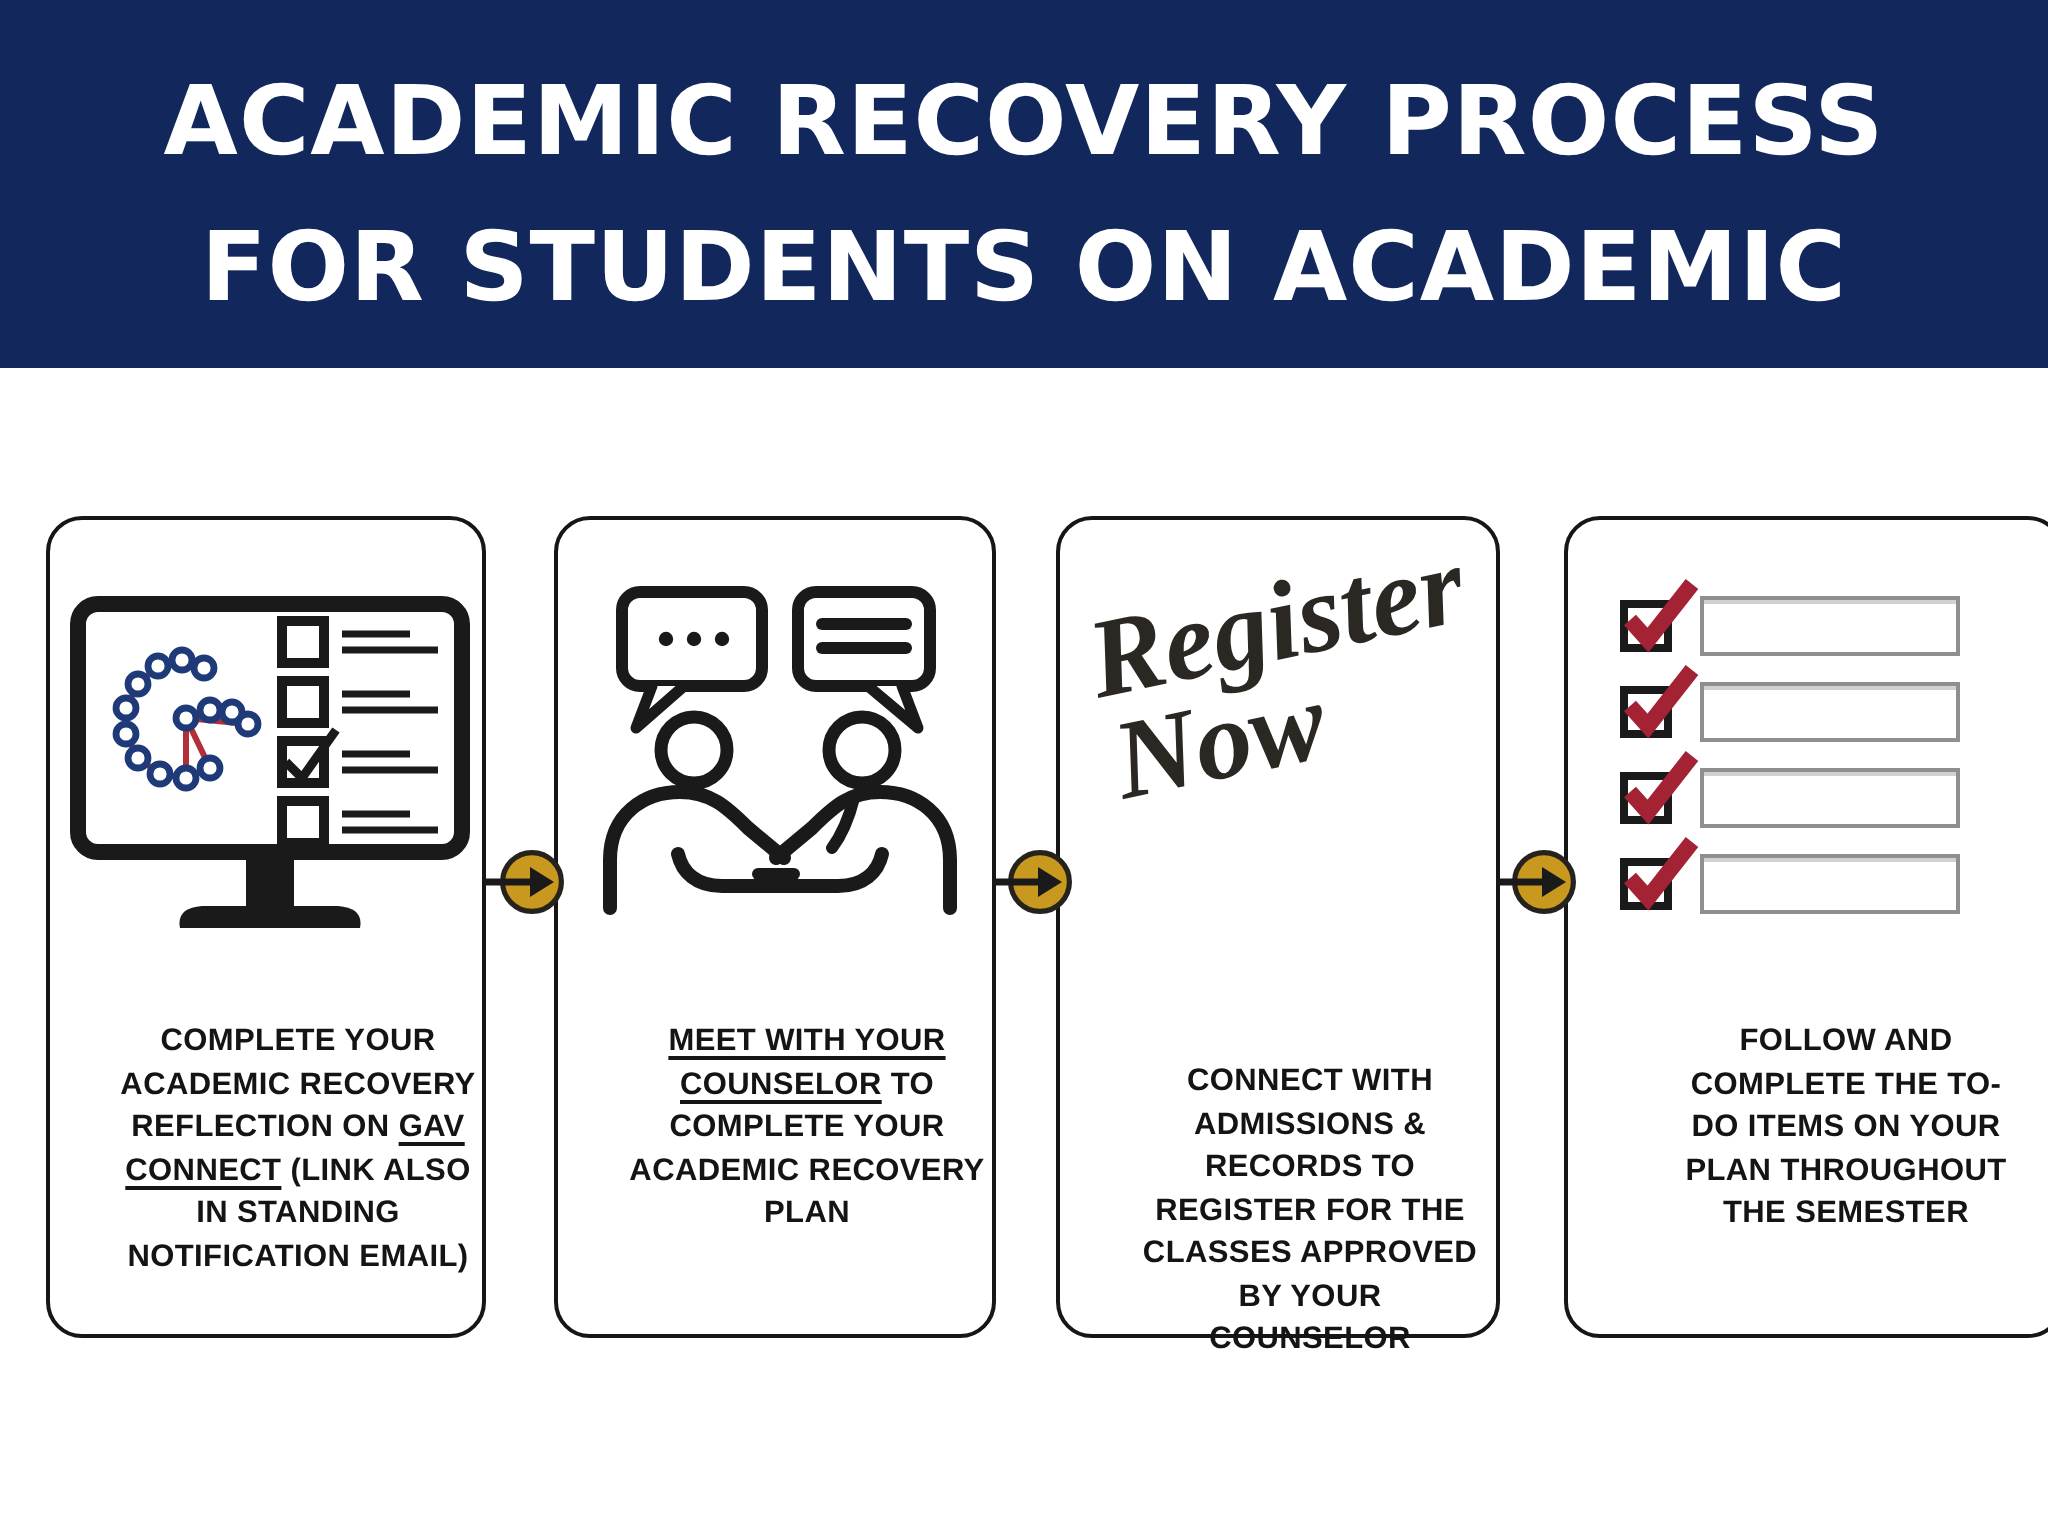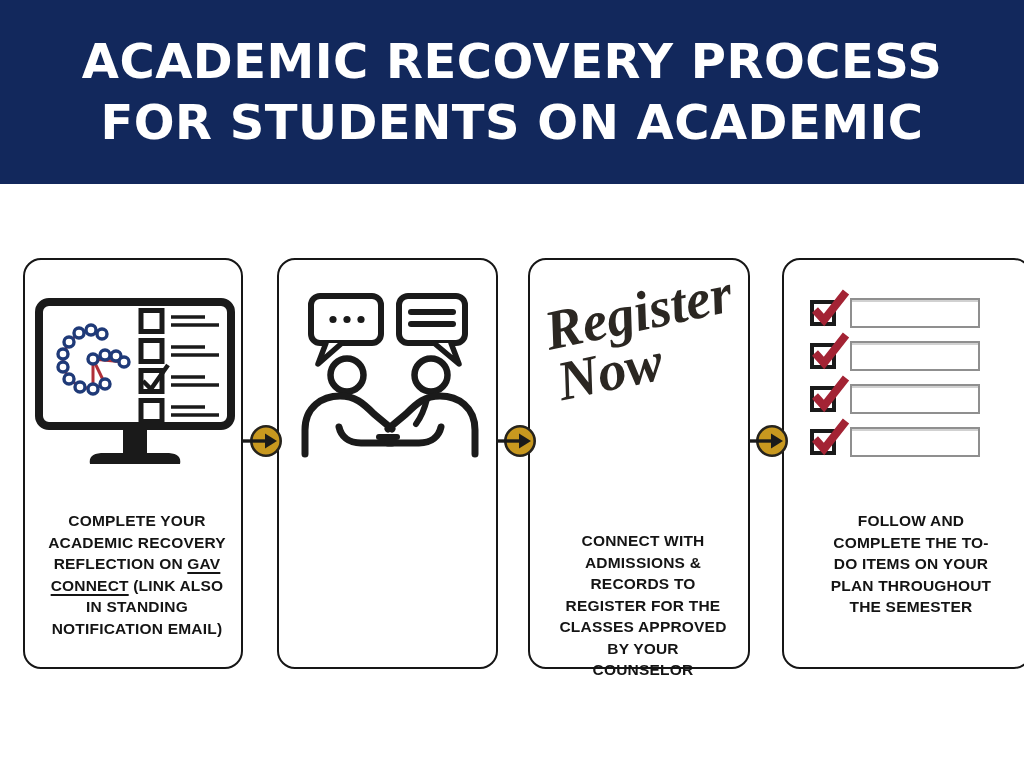--- a/index.html
+++ b/index.html
@@ -10,32 +10,33 @@
   
   .banner{
     position:absolute;left:0;top:0;width:1024px;height:184px;
     background:var(--header_bg,#12285c);
     display:flex;flex-direction:column;justify-content:center;align-items:center;
   }
   .banner .t{
     color:#fff;font-family:"DejaVu Sans","Liberation Sans",sans-serif;
     font-weight:bold;font-size:48px;line-height:61px;letter-spacing:.5px;
     white-space:nowrap;
+    margin-top:12px;
   }
   
   .card{
     position:absolute;top:258px;height:411px;background:#fff;
     border:2px solid #161616;border-radius:18px;box-sizing:border-box;
   }
   #card1{left:23px;width:220px;}
   #card2{left:277px;width:221px;}
   #card3{left:528px;width:222px;}
   #card4{left:782px;width:250px;}
   .step-text{
-    position:absolute;left:4px;top:250px;width:100%;margin:0;
+    position:absolute;left:16px;top:250px;width:100%;margin:0;
     text-align:center;color:#141414;
     font-weight:bold;font-size:15.5px;line-height:21.5px;letter-spacing:.2px;
   }
   .step-text .inner{display:inline-block;}
   #card1 .inner{max-width:188px;}
   #card2 .inner{max-width:180px;}
   #card3 .inner{max-width:176px;margin-top:20px;}
   #card4 .inner{max-width:178px;}
   .step-text span.u{text-decoration:underline;text-decoration-thickness:2px;text-underline-offset:3px;}
   
@@ -159,20 +160,21 @@
       <g class="stroke-ink" stroke-width="7" fill="none">
         <path d="M10 164 L10 140 C10 117 27 106 45 106 C60 106 68 113 79 124 L97 139"></path>
         <path d="M97 153 L66 153 C53 153 46 146 44 137"></path>
         <path d="M180 164 L180 140 C180 117 163 106 145 106 C130 106 122 113 111 124 L93 139"></path>
         <path d="M93 153 L124 153 C137 153 144 146 146 137"></path>
       </g>
       <path d="M121 134 C127 126 130 117 132 109" class="stroke-ink" stroke-width="6" fill="none"></path>
       <path d="M84 147 L102 147" class="stroke-ink" stroke-width="6" fill="none"></path>
     </svg>
   </div>
+  <p class="step-text"><span class="inner"><span class="u">MEET WITH YOUR COUNSELOR</span><span> TO COMPLETE YOUR ACADEMIC RECOVERY PLAN</span></span></p>
 </section>
 
 <section class="card" id="card3">
   <div class="register">
     <div class="l1">Register</div>
     <div class="l2">Now</div>
   </div>
   <p class="step-text"><span class="inner"><span>CONNECT WITH ADMISSIONS &amp; RECORDS TO REGISTER FOR THE CLASSES APPROVED BY YOUR COUNSELOR</span></span></p>
 </section>
 

